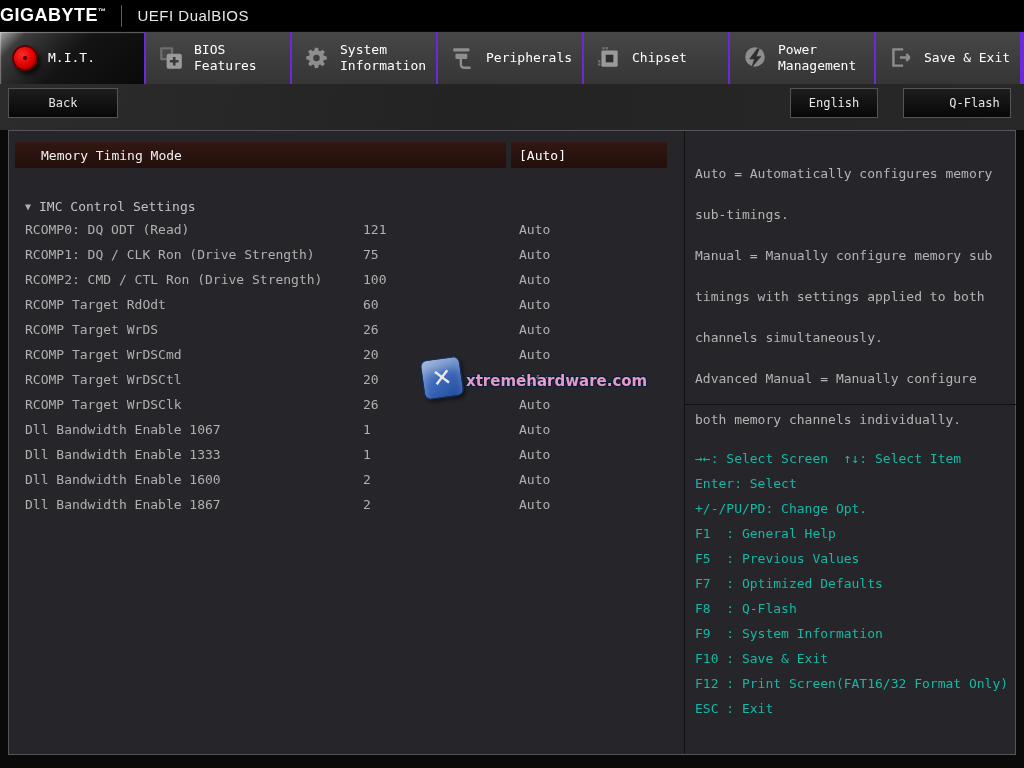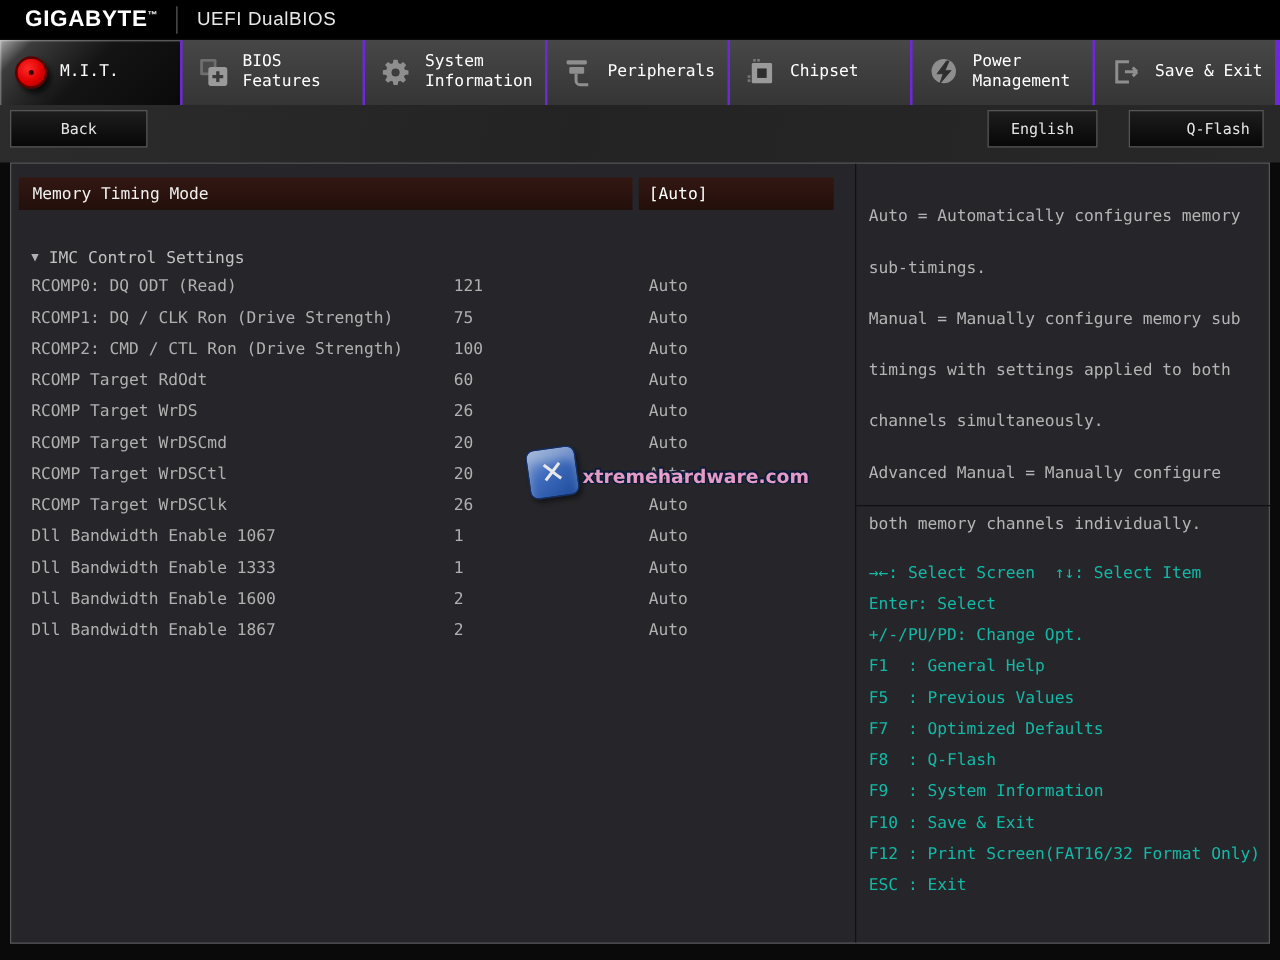--- a/index.html
+++ b/index.html
@@ -11,21 +11,21 @@
     color:#b6b6b6; font-size:13px;
   }
 
   
   .header {
     position:absolute; left:0; top:0; width:1024px; height:31px;
     background:#000; display:flex; align-items:center;
   }
   .brand {
     font-family:"Liberation Sans",sans-serif; font-weight:bold;
-    font-size:18px; color:#fff; letter-spacing:0.5px; margin-left:20px;
+    font-size:18px; color:#fff; letter-spacing:0.5px; 
   }
   .brand sup { font-size:8px; }
   .header-sep { width:1px; height:22px; background:#5a5a5a; margin:0 16px 0 14px; }
   .header-title {
     font-family:"Liberation Sans",sans-serif; font-size:15px; color:#e8e8e8; letter-spacing:0.5px;
   }
 
   
   .tabbar {
     position:absolute; left:0; top:32px; width:1024px; height:52px;
@@ -75,21 +75,21 @@
   .main {
     position:absolute; left:8px; top:130px; width:1008px; height:625px;
     background:#26262a; border:1px solid #56565a;
   }
   .vdivider { position:absolute; left:675px; top:0; width:1px; height:100%; background:#111; }
 
   
   .sel-row-label {
     position:absolute; left:6px; top:11px; width:491px; height:26px;
     background:linear-gradient(#321712,#230f0b);
-    color:#f0f0f0; display:flex; align-items:center; padding-left:11px;
+    color:#f0f0f0; display:flex; align-items:center; padding-left:26px;
   }
   .sel-row-value {
     position:absolute; left:502px; top:11px; width:156px; height:26px;
     background:linear-gradient(#321712,#230f0b);
     color:#fff; display:flex; align-items:center; padding-left:8px;
   }
   .section-head {
     position:absolute; left:16px; top:63px; height:25px;
     display:flex; align-items:center; color:#c2c2c2;
   }

